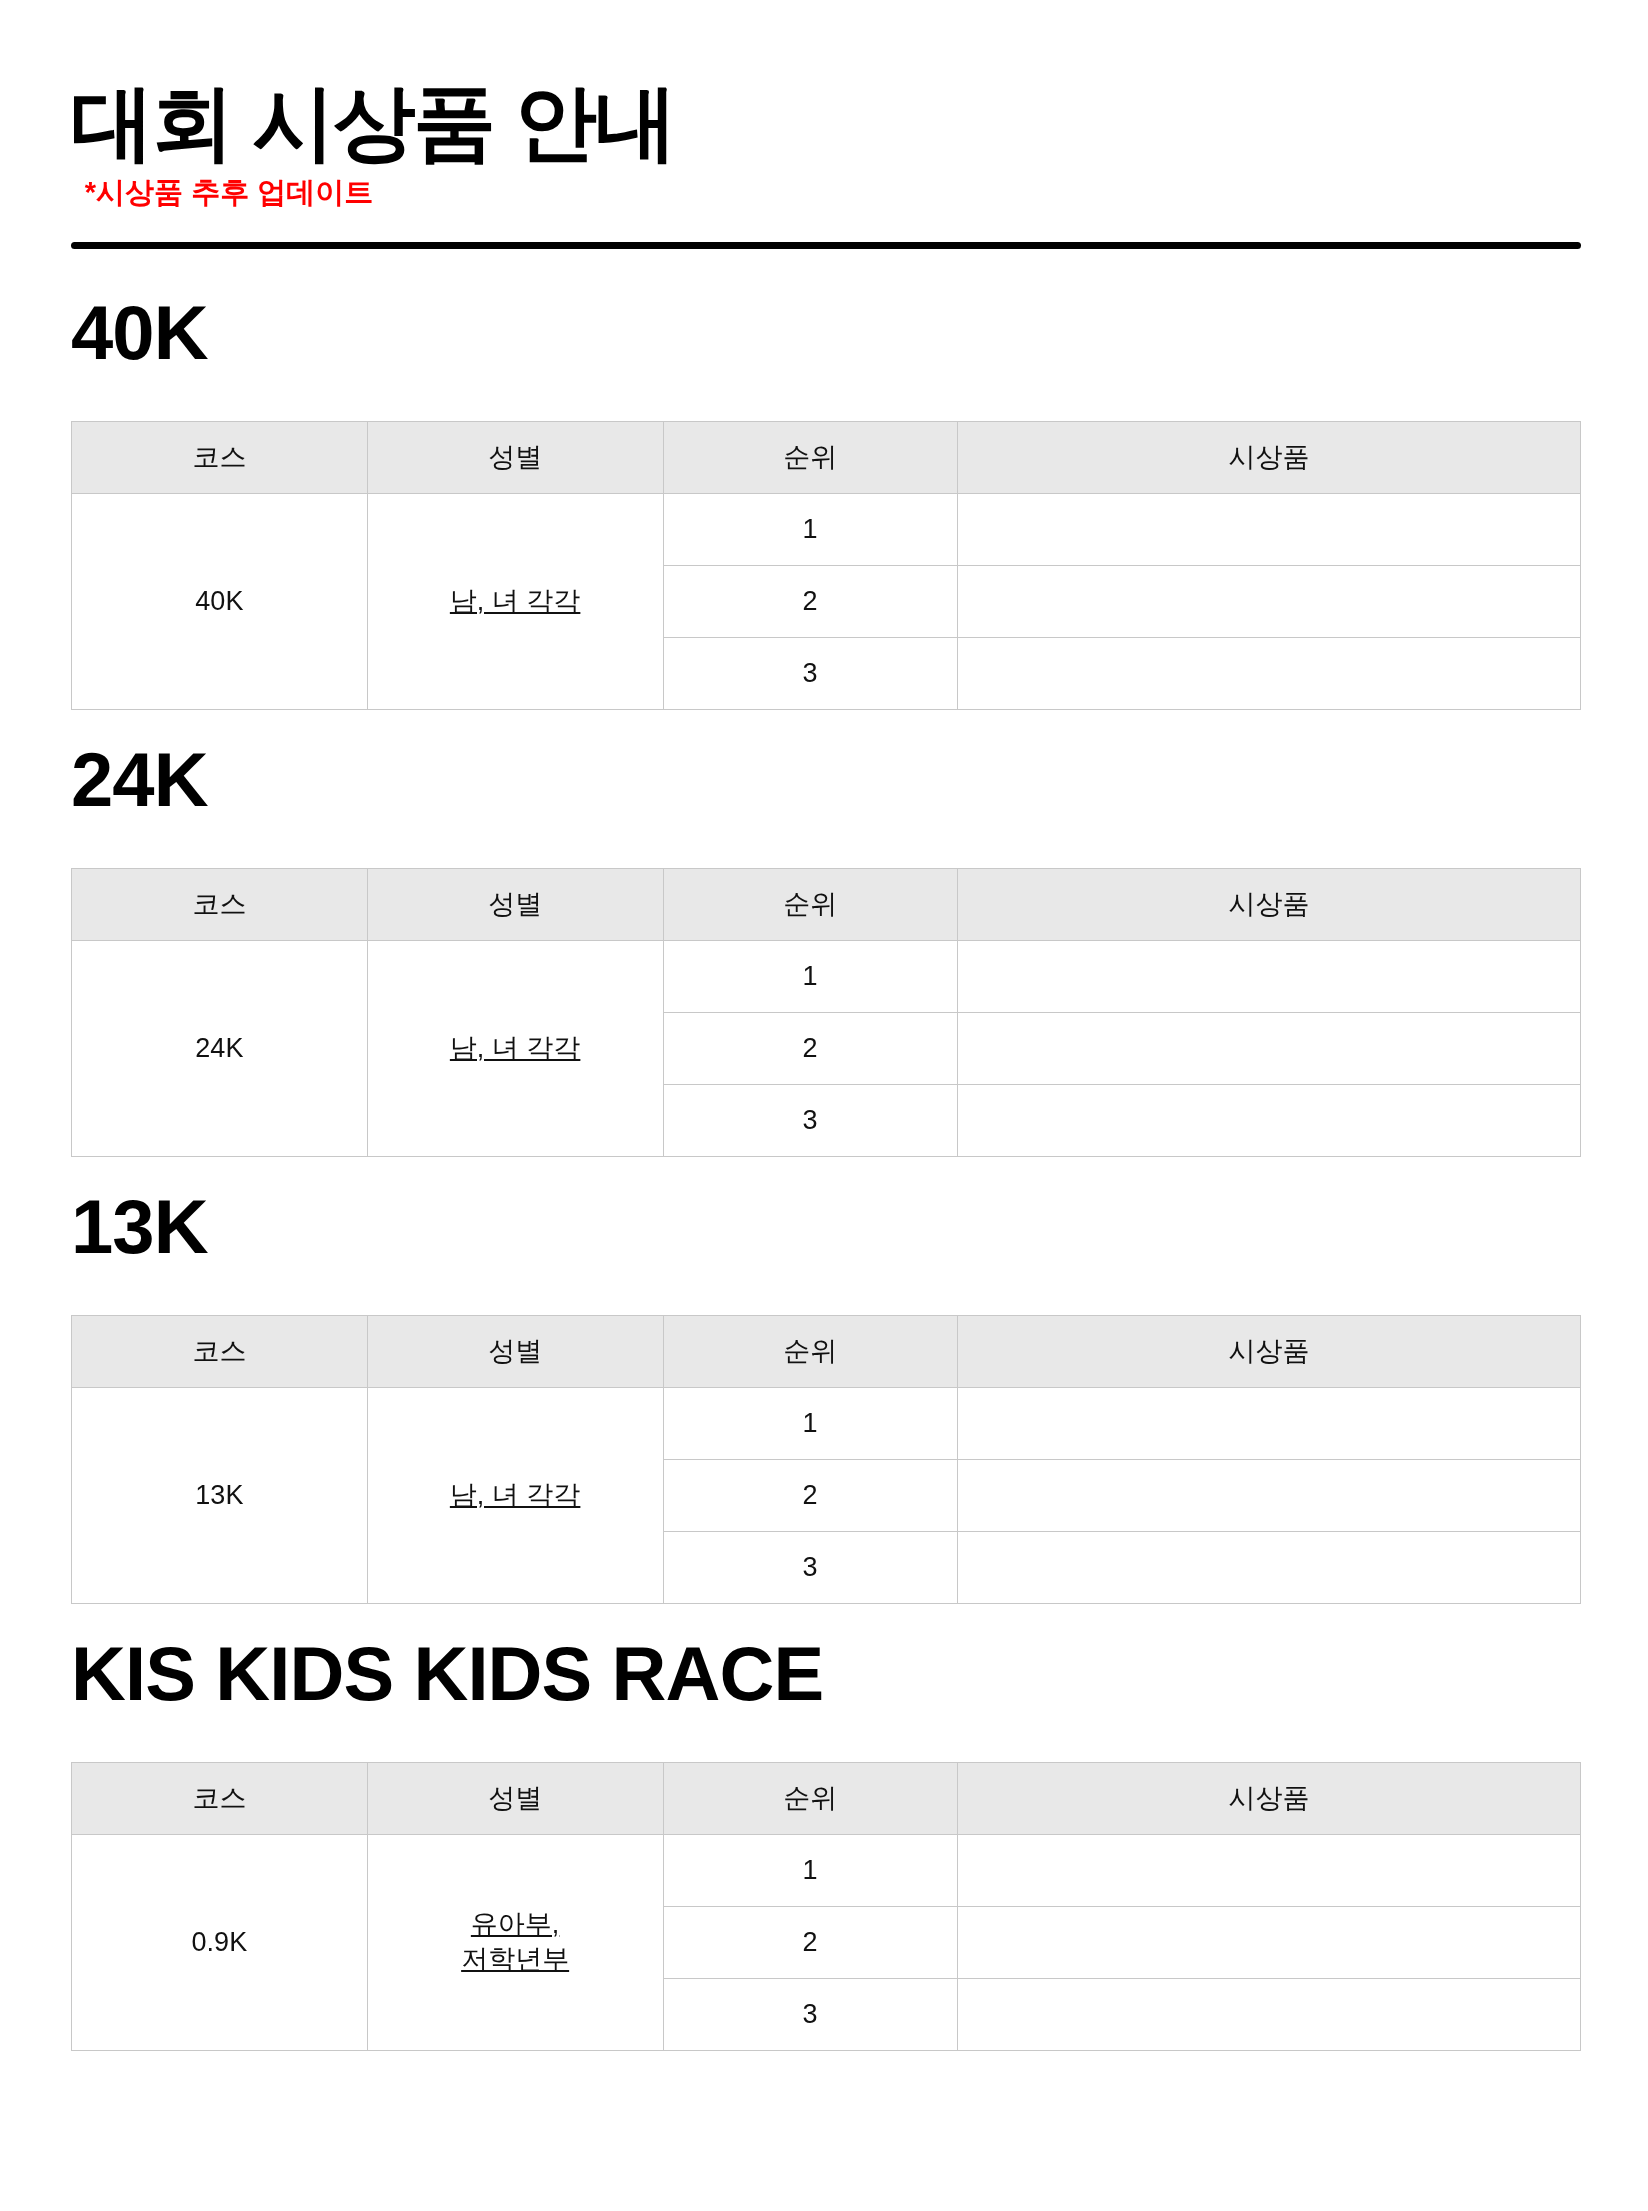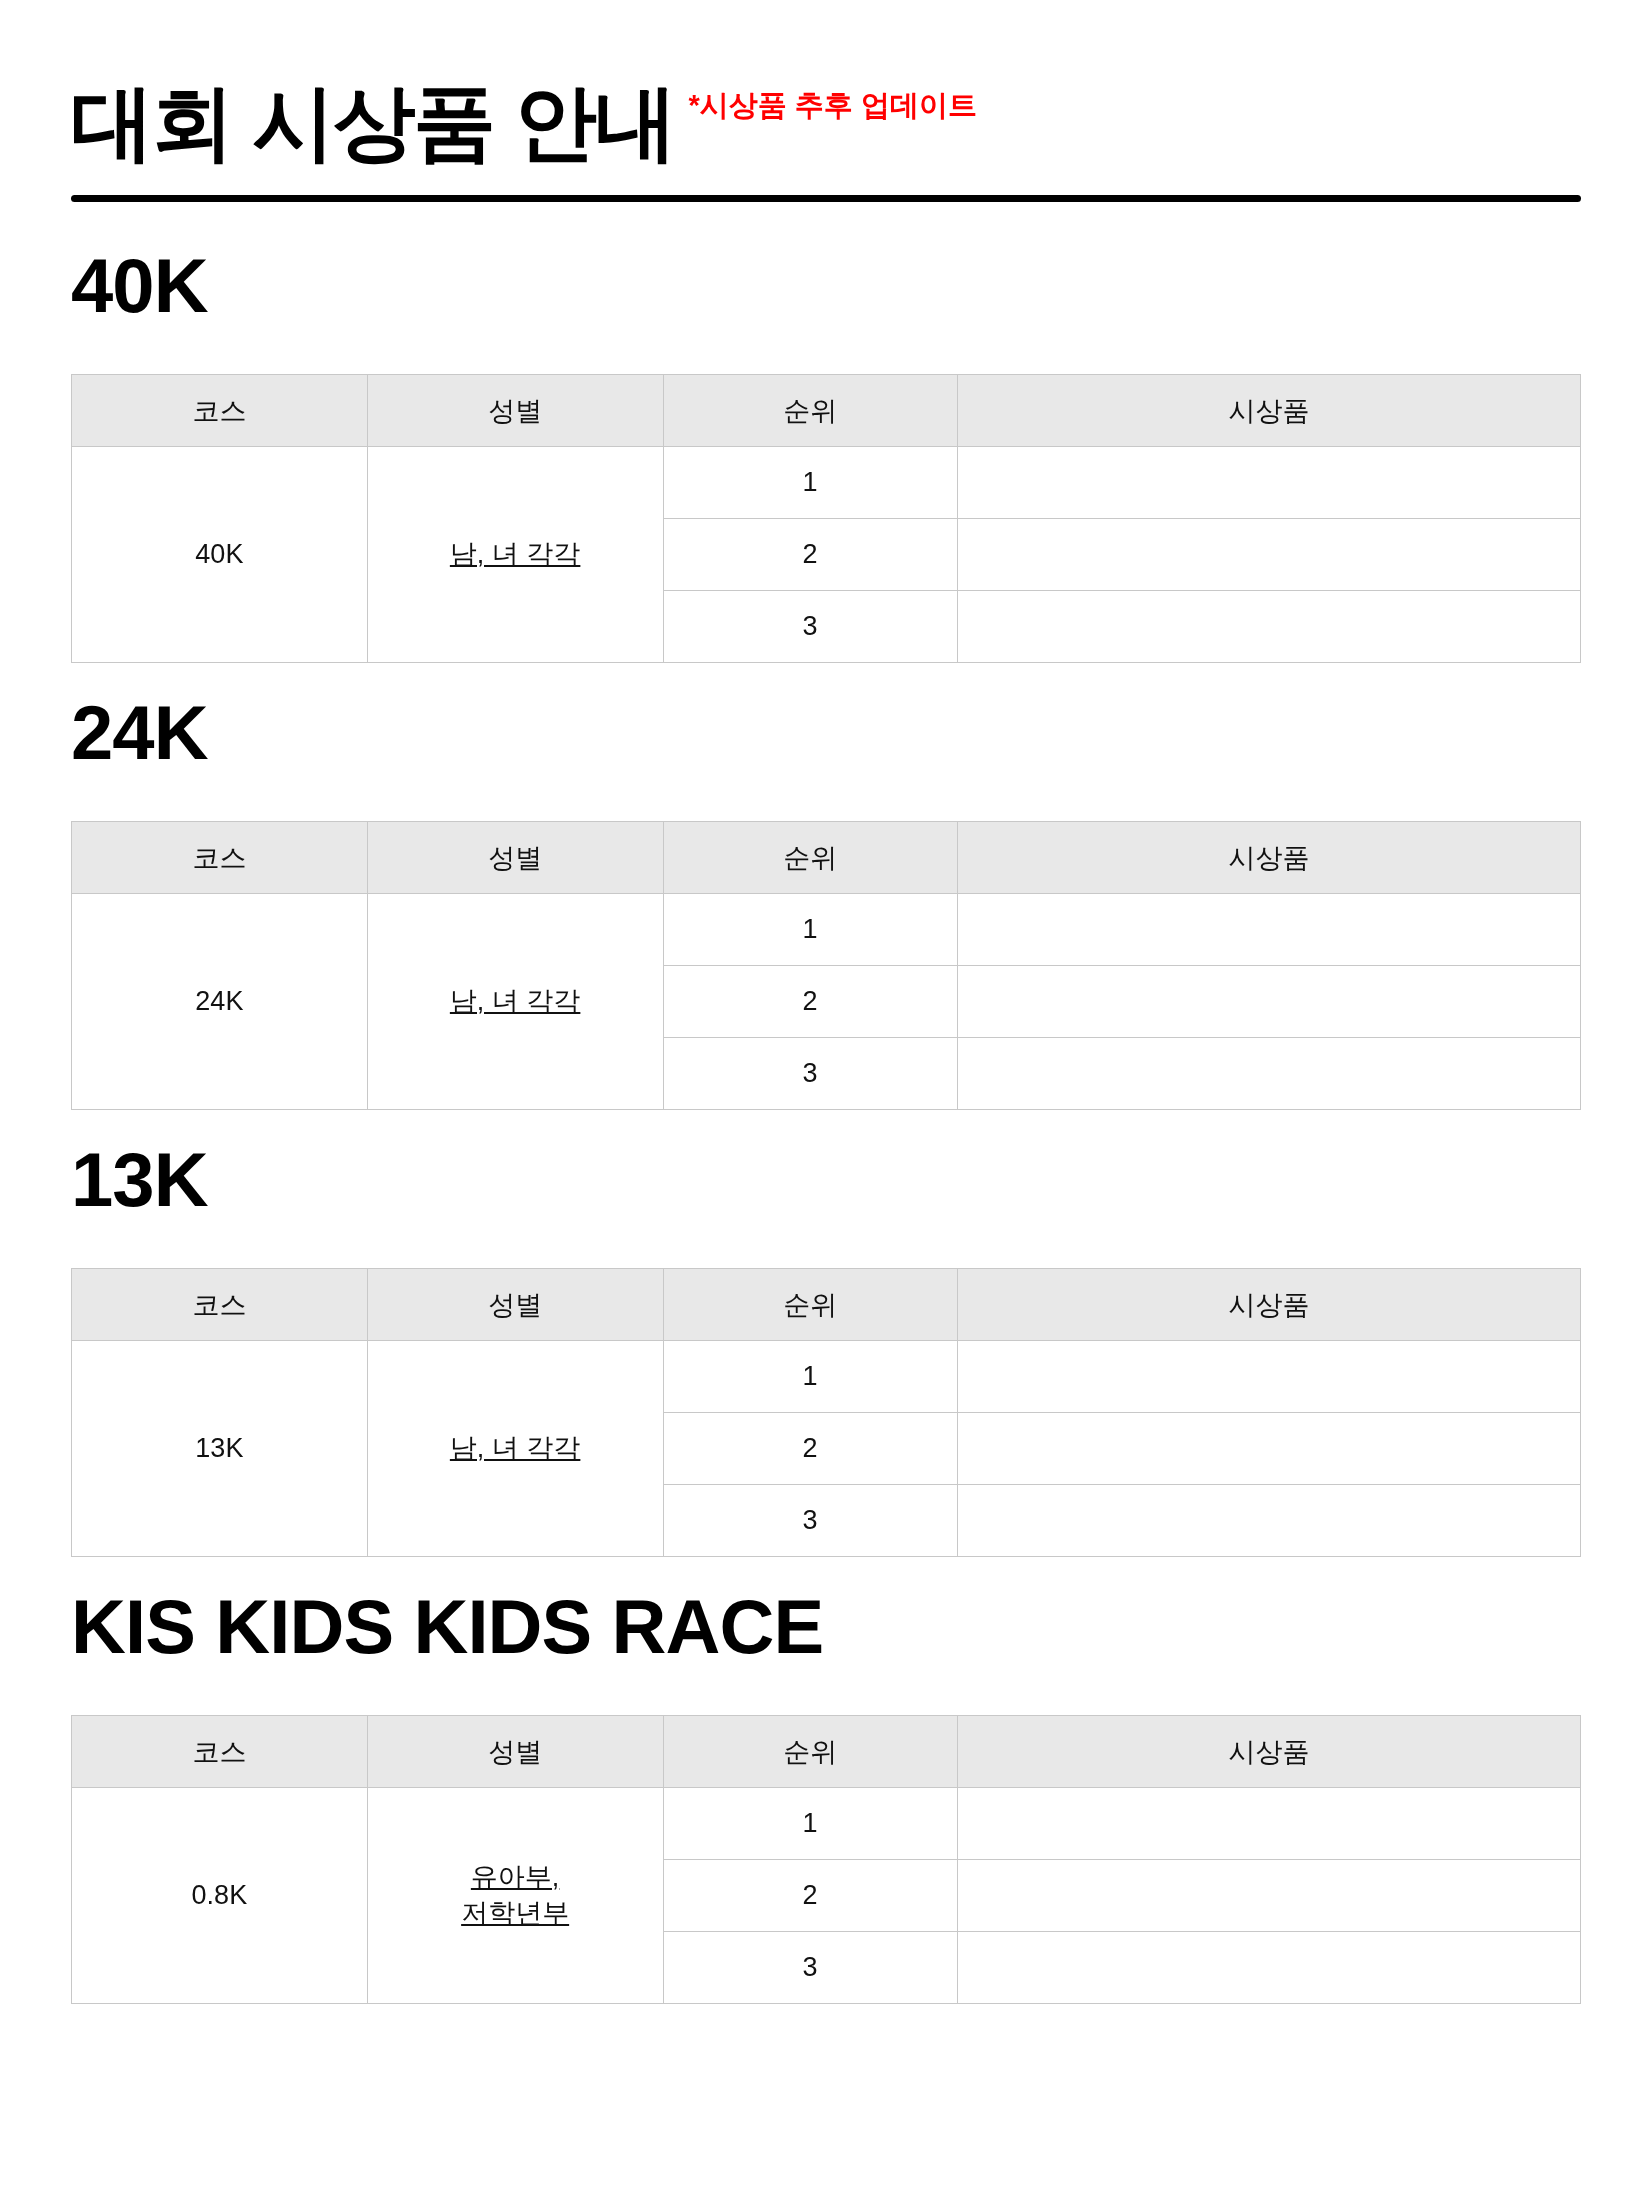--- a/index.html
+++ b/index.html
@@ -11,20 +11,21 @@
     font-family: "Liberation Sans", "DejaVu Sans", sans-serif;
     color: #111111;
     padding: 79px 67px 0 71px;
   }
   .content { width: 1510px; }
 
   
   .title-row {
     display: flex;
     align-items: flex-start;
+    flex-direction: column;
   }
   .page-title {
     font-size: 83px;
     font-weight: 800;
     line-height: 1.05;
     letter-spacing: -2.6px;
     color: #000000;
   }
   .update-note {
     font-size: 29px;
@@ -215,21 +216,21 @@
       <thead>
         <tr>
           <th>코스</th>
           <th>성별</th>
           <th>순위</th>
           <th>시상품</th>
         </tr>
       </thead>
       <tbody>
         <tr>
-          <td rowspan="3" class="course-cell">0.8K</td>
+          <td rowspan="3" class="course-cell">0.9K</td>
           <td rowspan="3" class="gender-cell">유아부,
 저학년부</td>
           <td>1</td>
           <td></td>
         </tr>
         <tr>
           <td>2</td>
           <td></td>
         </tr>
         <tr>

